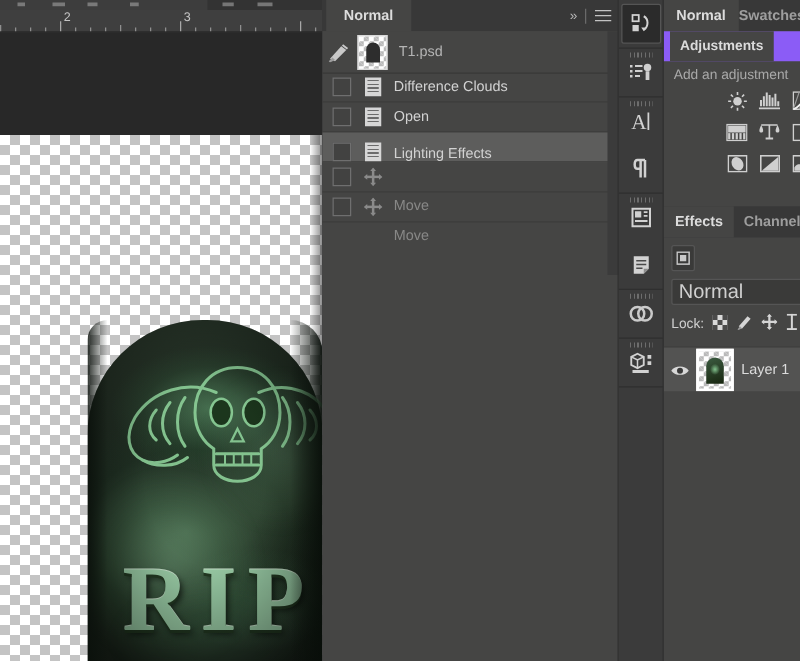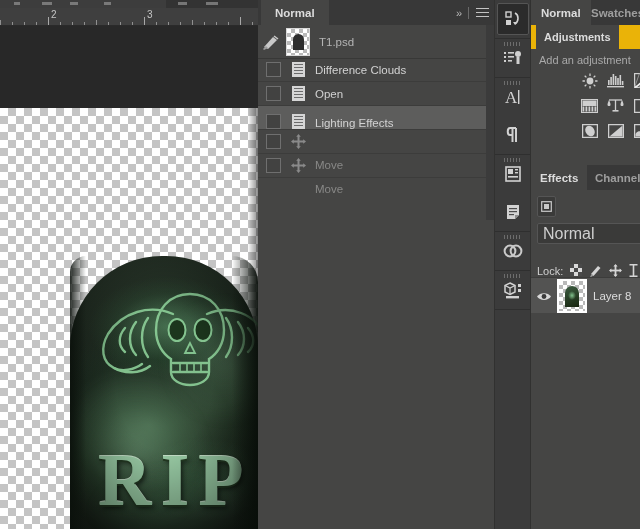--- a/index.html
+++ b/index.html
@@ -121,21 +121,21 @@
 
   
   .right{position:absolute;left:531px;top:0;width:109px;height:529px;background:#454544;}
   .r-tabbar{position:absolute;left:0;top:0;width:109px;height:25px;background:#383838;}
   .rtab{position:absolute;top:0;height:25px;padding:0 10px;display:flex;align-items:center;
     font-size:11.5px;font-weight:bold;}
   .rtab.on{background:#454544;color:#dcdcdc;}
   .rtab.off{color:#9e9e9e;}
 
   .adjpanel{position:absolute;left:0;top:25px;width:109px;height:140px;background:#454544;}
-  .adj-tabbar{position:absolute;left:0;top:0;width:109px;height:24px;background:#eab308;}
+  .adj-tabbar{position:absolute;left:0;top:0;width:109px;height:24px;background:#8b5cf6;}
   .adj-tab{position:absolute;left:5px;top:0;height:24px;padding:0 8px;background:#454544;
     display:flex;align-items:center;font-size:11px;font-weight:bold;color:#dcdcdc;}
   .adj-sub{position:absolute;left:8px;top:29px;font-size:11px;color:#a9a9a9;}
   .adj-grid{position:absolute;left:50px;top:48px;width:100px;}
   .adj-row{display:flex;gap:9px;margin-bottom:10px;}
   .ai{width:17px;height:15px;display:flex;align-items:center;justify-content:center;}
 
   .layerspanel{position:absolute;left:0;top:165px;width:109px;height:364px;background:#454544;}
   .l-tabbar{position:absolute;left:0;top:0;width:109px;height:25px;background:#383838;}
   .ltab{position:absolute;top:0;height:25px;padding:0 9px;display:flex;align-items:center;
@@ -145,21 +145,21 @@
   .filterrow{position:absolute;left:6px;top:32px;height:19px;display:flex;align-items:center;gap:4px;}
   .kindbox{width:75px;height:19px;background:#3a3a39;border:1px solid #555;border-radius:2px;
     display:flex;align-items:center;padding:0 4px;gap:4px;}
   .kindbox .kl{font-size:11px;color:#cfcfcf;}
   .kindbox .kchev{margin-left:auto;font-size:8px;color:#bdbdbd;}
   .tglbox{width:17px;height:19px;background:#3a3a39;border:1px solid #555;border-radius:2px;
     display:flex;align-items:center;justify-content:center;}
   .blendrow{position:absolute;left:6px;top:58px;width:103px;height:19px;
     background:#3a3a39;border:1px solid #555;border-radius:2px;display:flex;align-items:center;padding:0 5px;}
   .blendrow span{font-size:16px;color:#cfcfcf;}
-  .lockrow{position:absolute;left:6px;top:86px;height:16px;display:flex;align-items:center;gap:7px;margin-top:12px;}
+  .lockrow{position:absolute;left:6px;top:86px;height:16px;display:flex;align-items:center;gap:7px;}
   .lockrow .lbl{font-size:11px;color:#cfcfcf;}
   .layerrow{position:absolute;left:0;top:112px;width:109px;height:36px;background:#535352;
     display:flex;align-items:center;border-top:1px solid #3c3c3b;border-bottom:1px solid #3c3c3b;}
   .eye{width:26px;display:flex;align-items:center;justify-content:center;}
   .lthumb{width:26px;height:30px;border:2px solid #fff;position:relative;
     background-image:
       linear-gradient(45deg,#b9b9b9 25%,transparent 25%,transparent 75%,#b9b9b9 75%),
       linear-gradient(45deg,#b9b9b9 25%,transparent 25%,transparent 75%,#b9b9b9 75%);
     background-size:8px 8px;background-position:0 0,4px 4px;background-color:#fff;
     display:flex;align-items:center;justify-content:center;}
@@ -600,21 +600,21 @@
       <div class="layerrow">
         <span class="eye">
           <svg width="16" height="11" viewBox="0 0 16 11">
             <path d="M1 5.5 C 4 1, 12 1, 15 5.5 C 12 10, 4 10, 1 5.5 Z" fill="#d8d8d8"></path>
             <circle cx="8" cy="5.5" r="2.4" fill="#3a3a3a"></circle>
             </svg>
         </span>
         <span class="lthumb">
           <span class="ms"></span>
         </span>
-        <span class="lname">Layer 8</span>
+        <span class="lname">Layer 1</span>
       </div>
 
       <div class="panel-gap"></div>
     </div>
   </div>
 
   <div class="vline" style="left:494px;top:0;height:529px;"></div>
   <div class="vline" style="left:530px;top:0;height:529px;"></div>
 </div>
 

